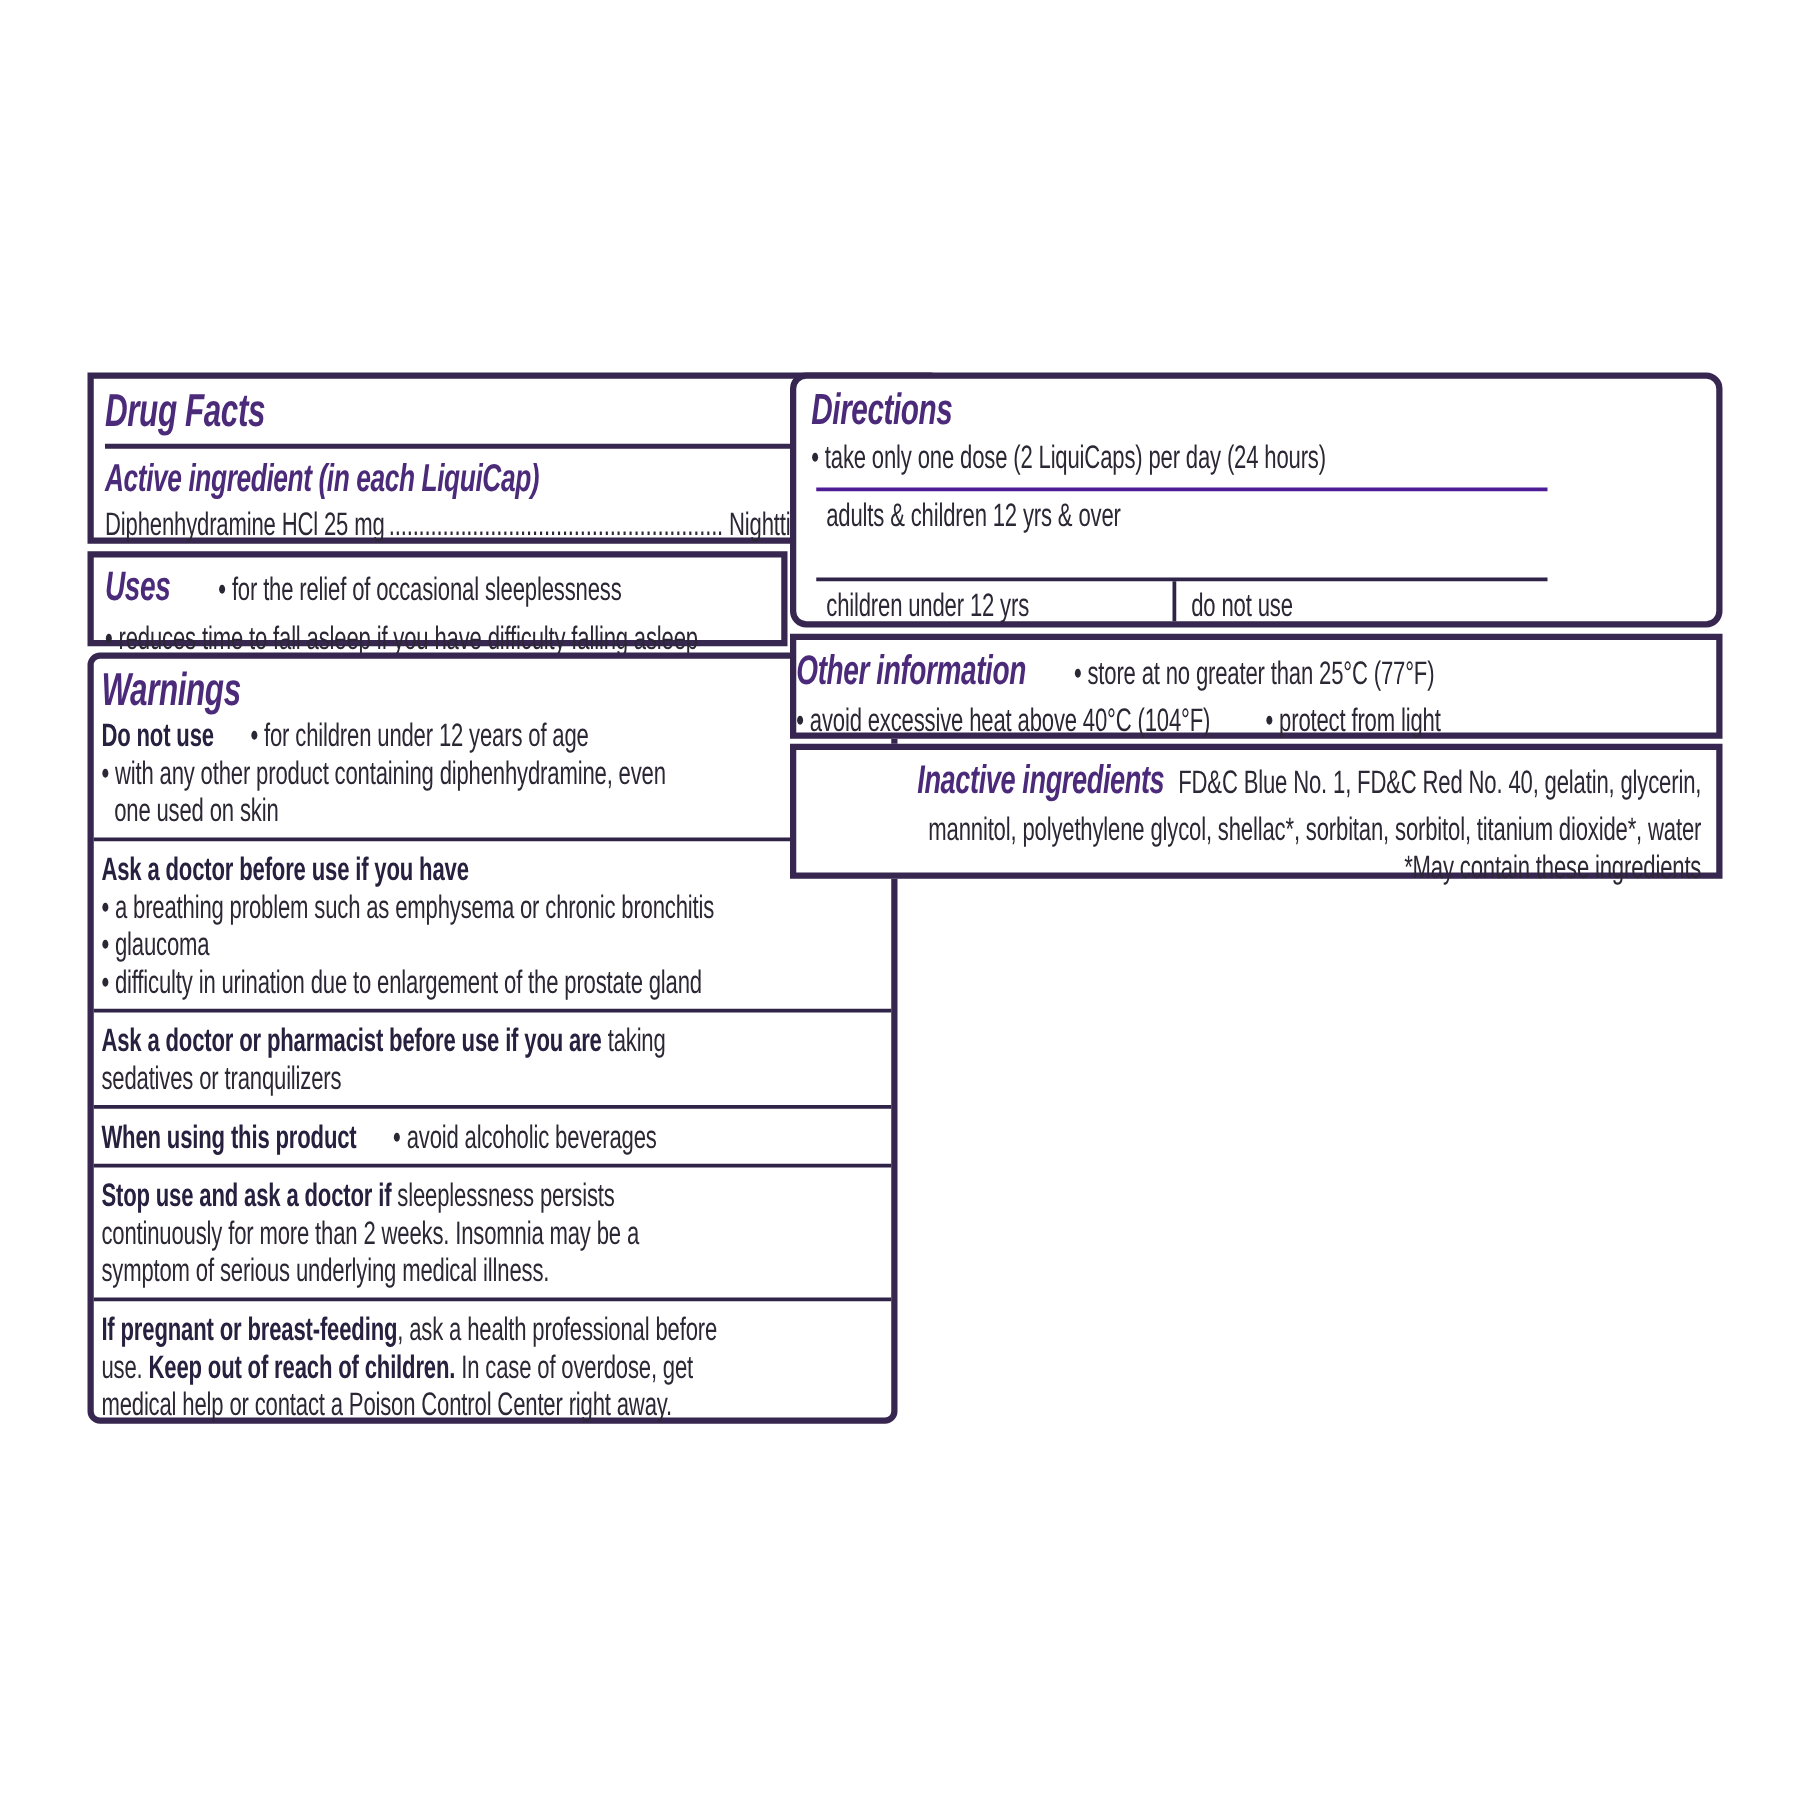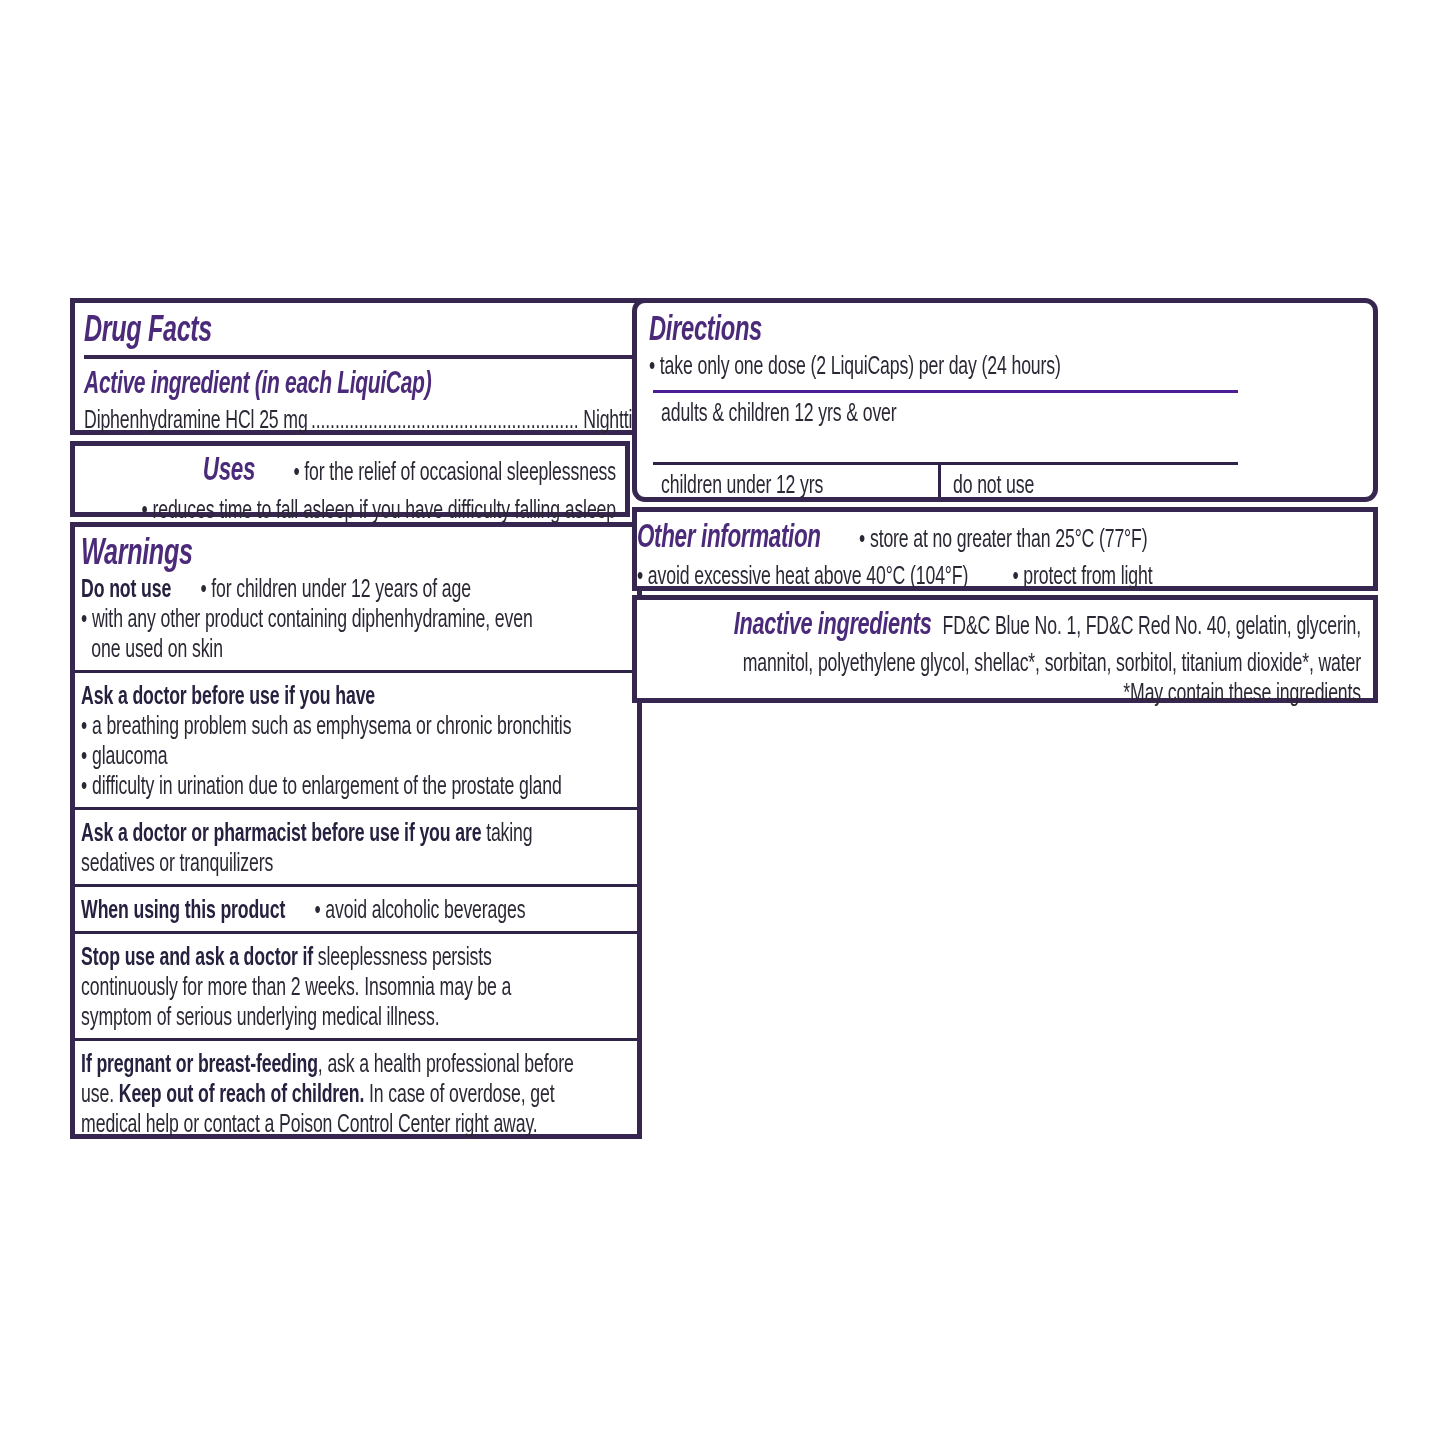--- a/index.html
+++ b/index.html
@@ -94,29 +94,29 @@
       <span class="h2">Active ingredient (in each LiquiCap)</span>
       <span class="h2">Purpose</span>
     </div>
     <div class="cx row-sb body26" style="margin-top:3px;">
       <span>Diphenhydramine HCl 25 mg</span>
       <span class="leader">................................................................................</span>
       <span>Nighttime sleep-aid</span>
     </div>
   </section>
 
-  <section class="box" style="left:70px; top:441px; width:560px; height:76px; padding:4px 9px 0 9px;text-align:right;">
+  <section class="box" style="left:70px; top:441px; width:560px; height:76px; padding:4px 9px 0 9px;">
     <div class="cx" style="line-height:38px;">
       <span class="h3">Uses</span>
       <span class="body26 gap-l">• for the relief of occasional sleeplessness</span>
     </div>
     <div class="cx body26">• reduces time to fall asleep if you have difficulty falling asleep</div>
   </section>
 
-  <section class="box" style="left:70px; top:522px; width:572px; height:617px; padding:4px 0 0 0;">
+  <section class="box" style="left:70px; top:522px; width:648px; height:617px; padding:4px 0 0 0;border-radius:10px;">
     <div class="h1 cx" style="padding:0 9px;">Warnings</div>
 
     <div class="line cx">
       <span class="lead">Do not use</span>
       <span class="gap-m">• for children under 12 years of age</span>
     </div>
     <div class="line cx">• with any other product containing diphenhydramine, even</div>
     <div class="line cx indent">one used on skin</div>
 
     <hr class="sep">

